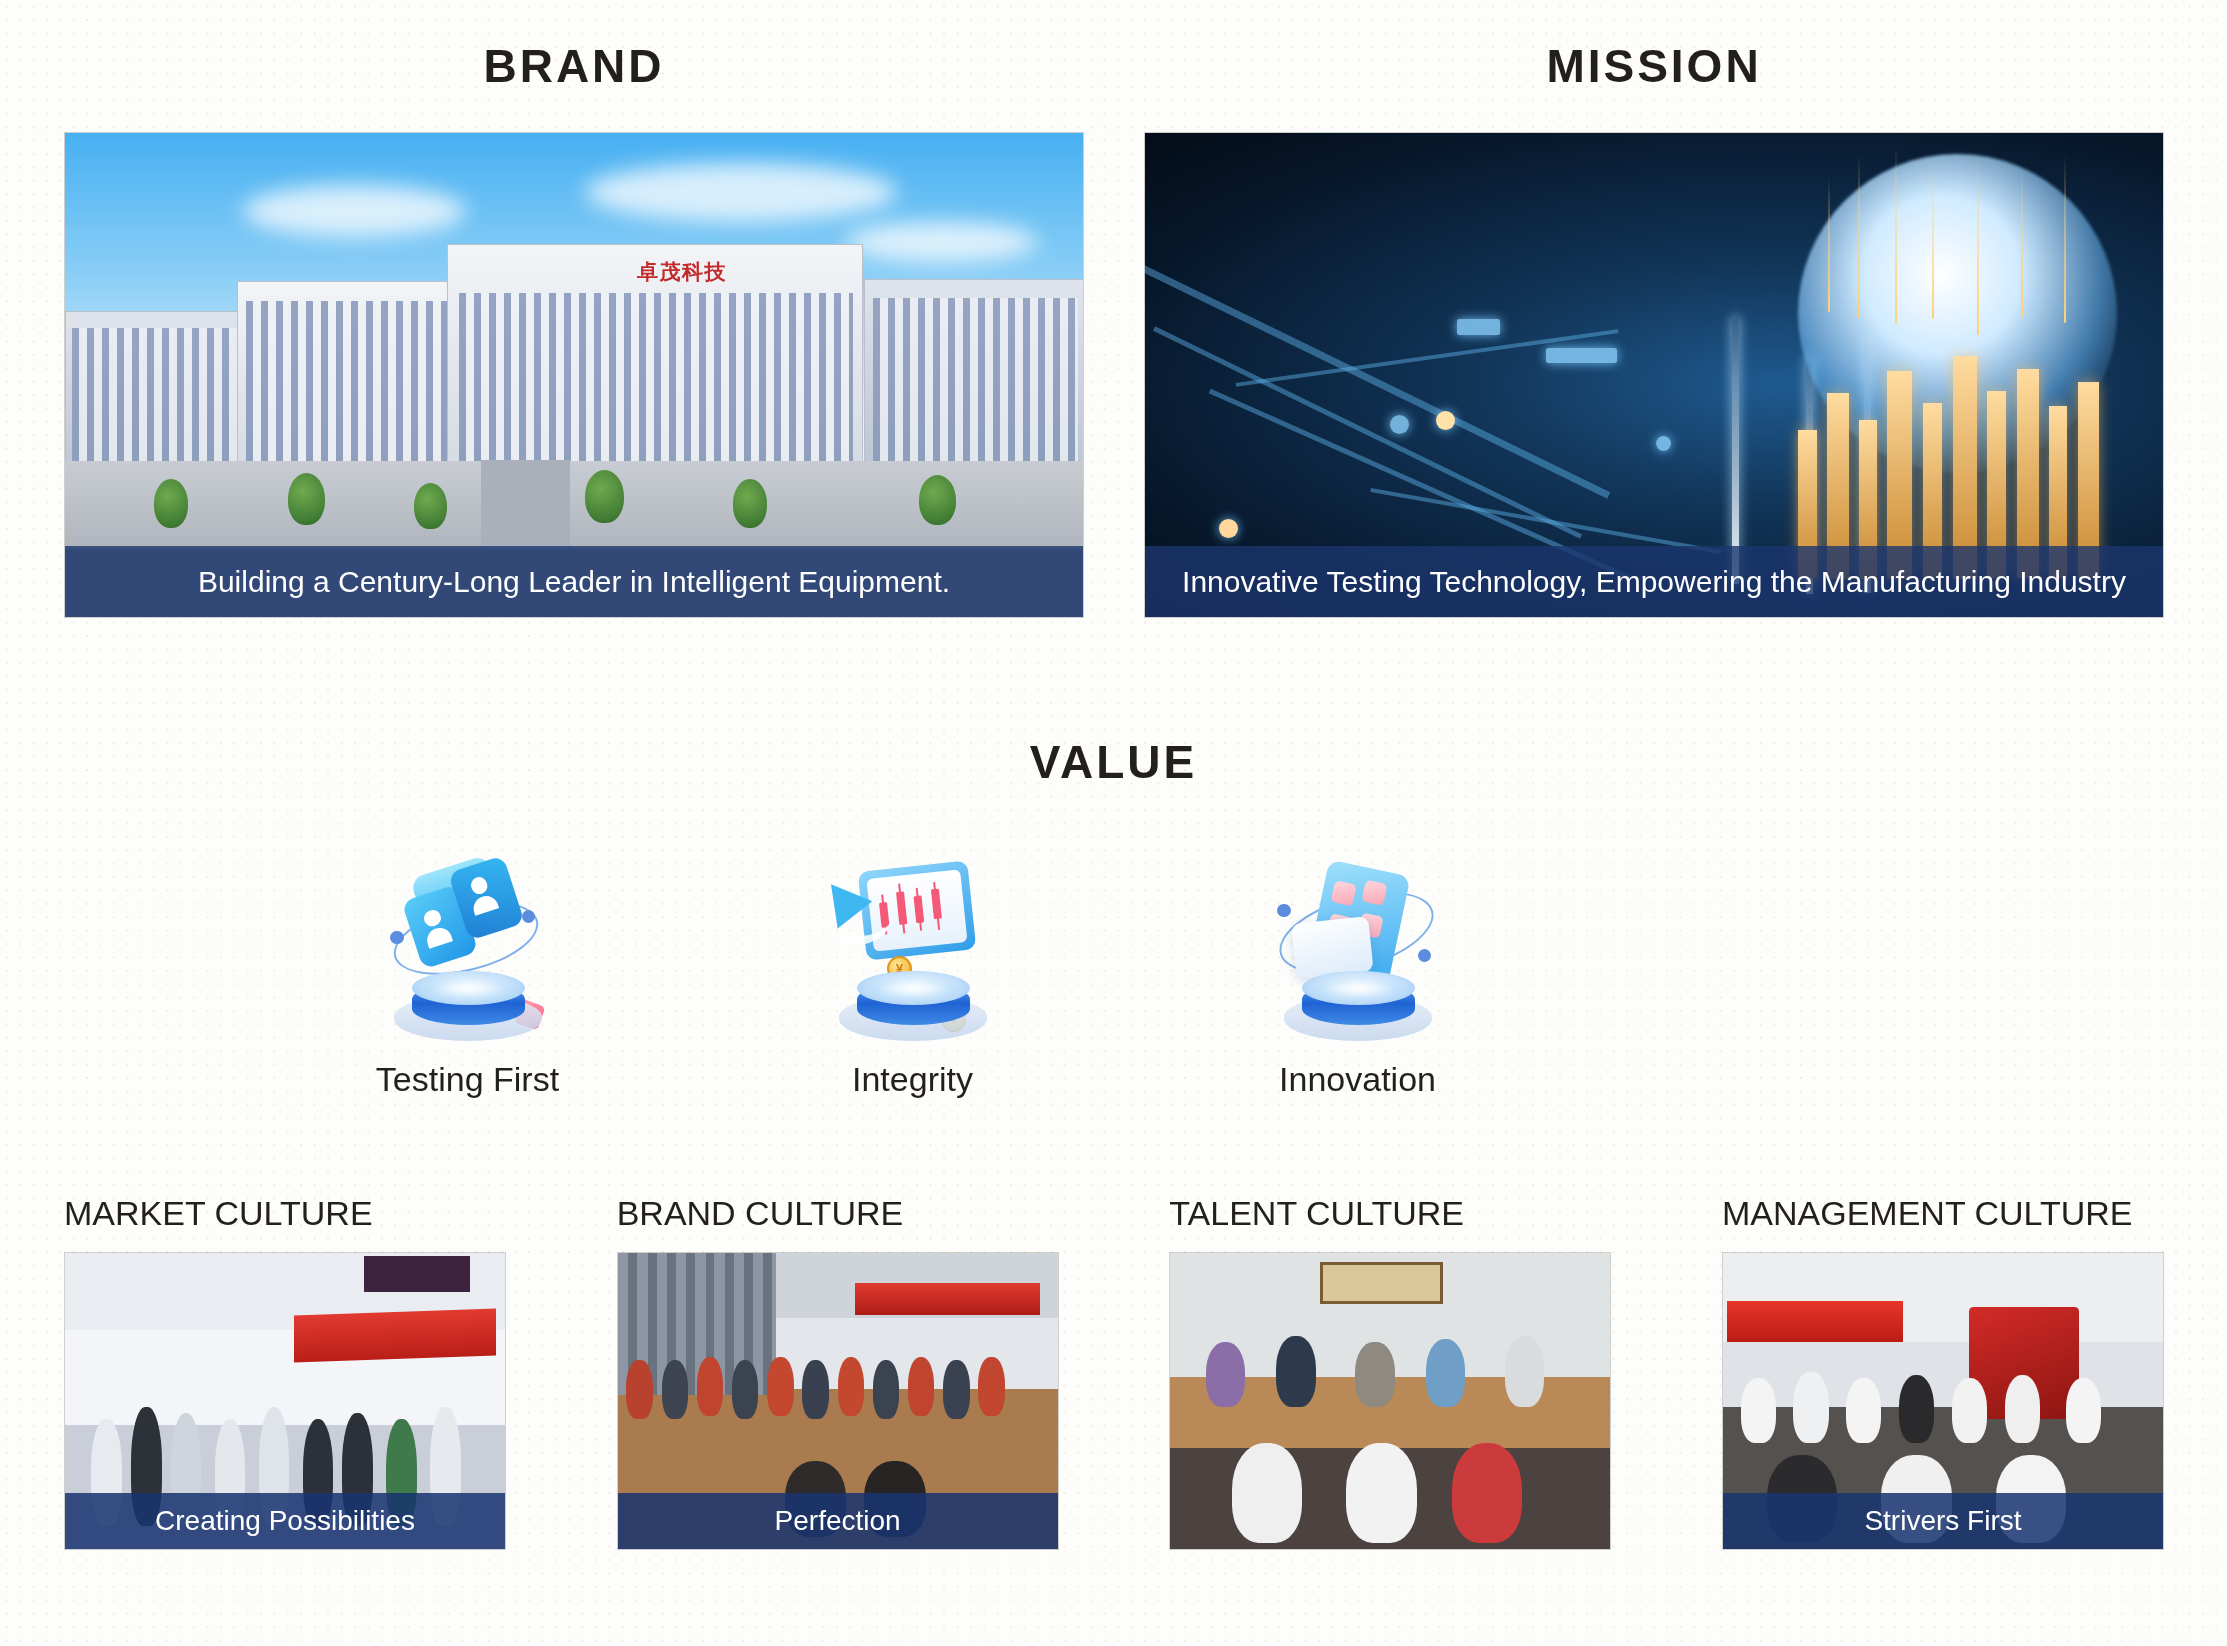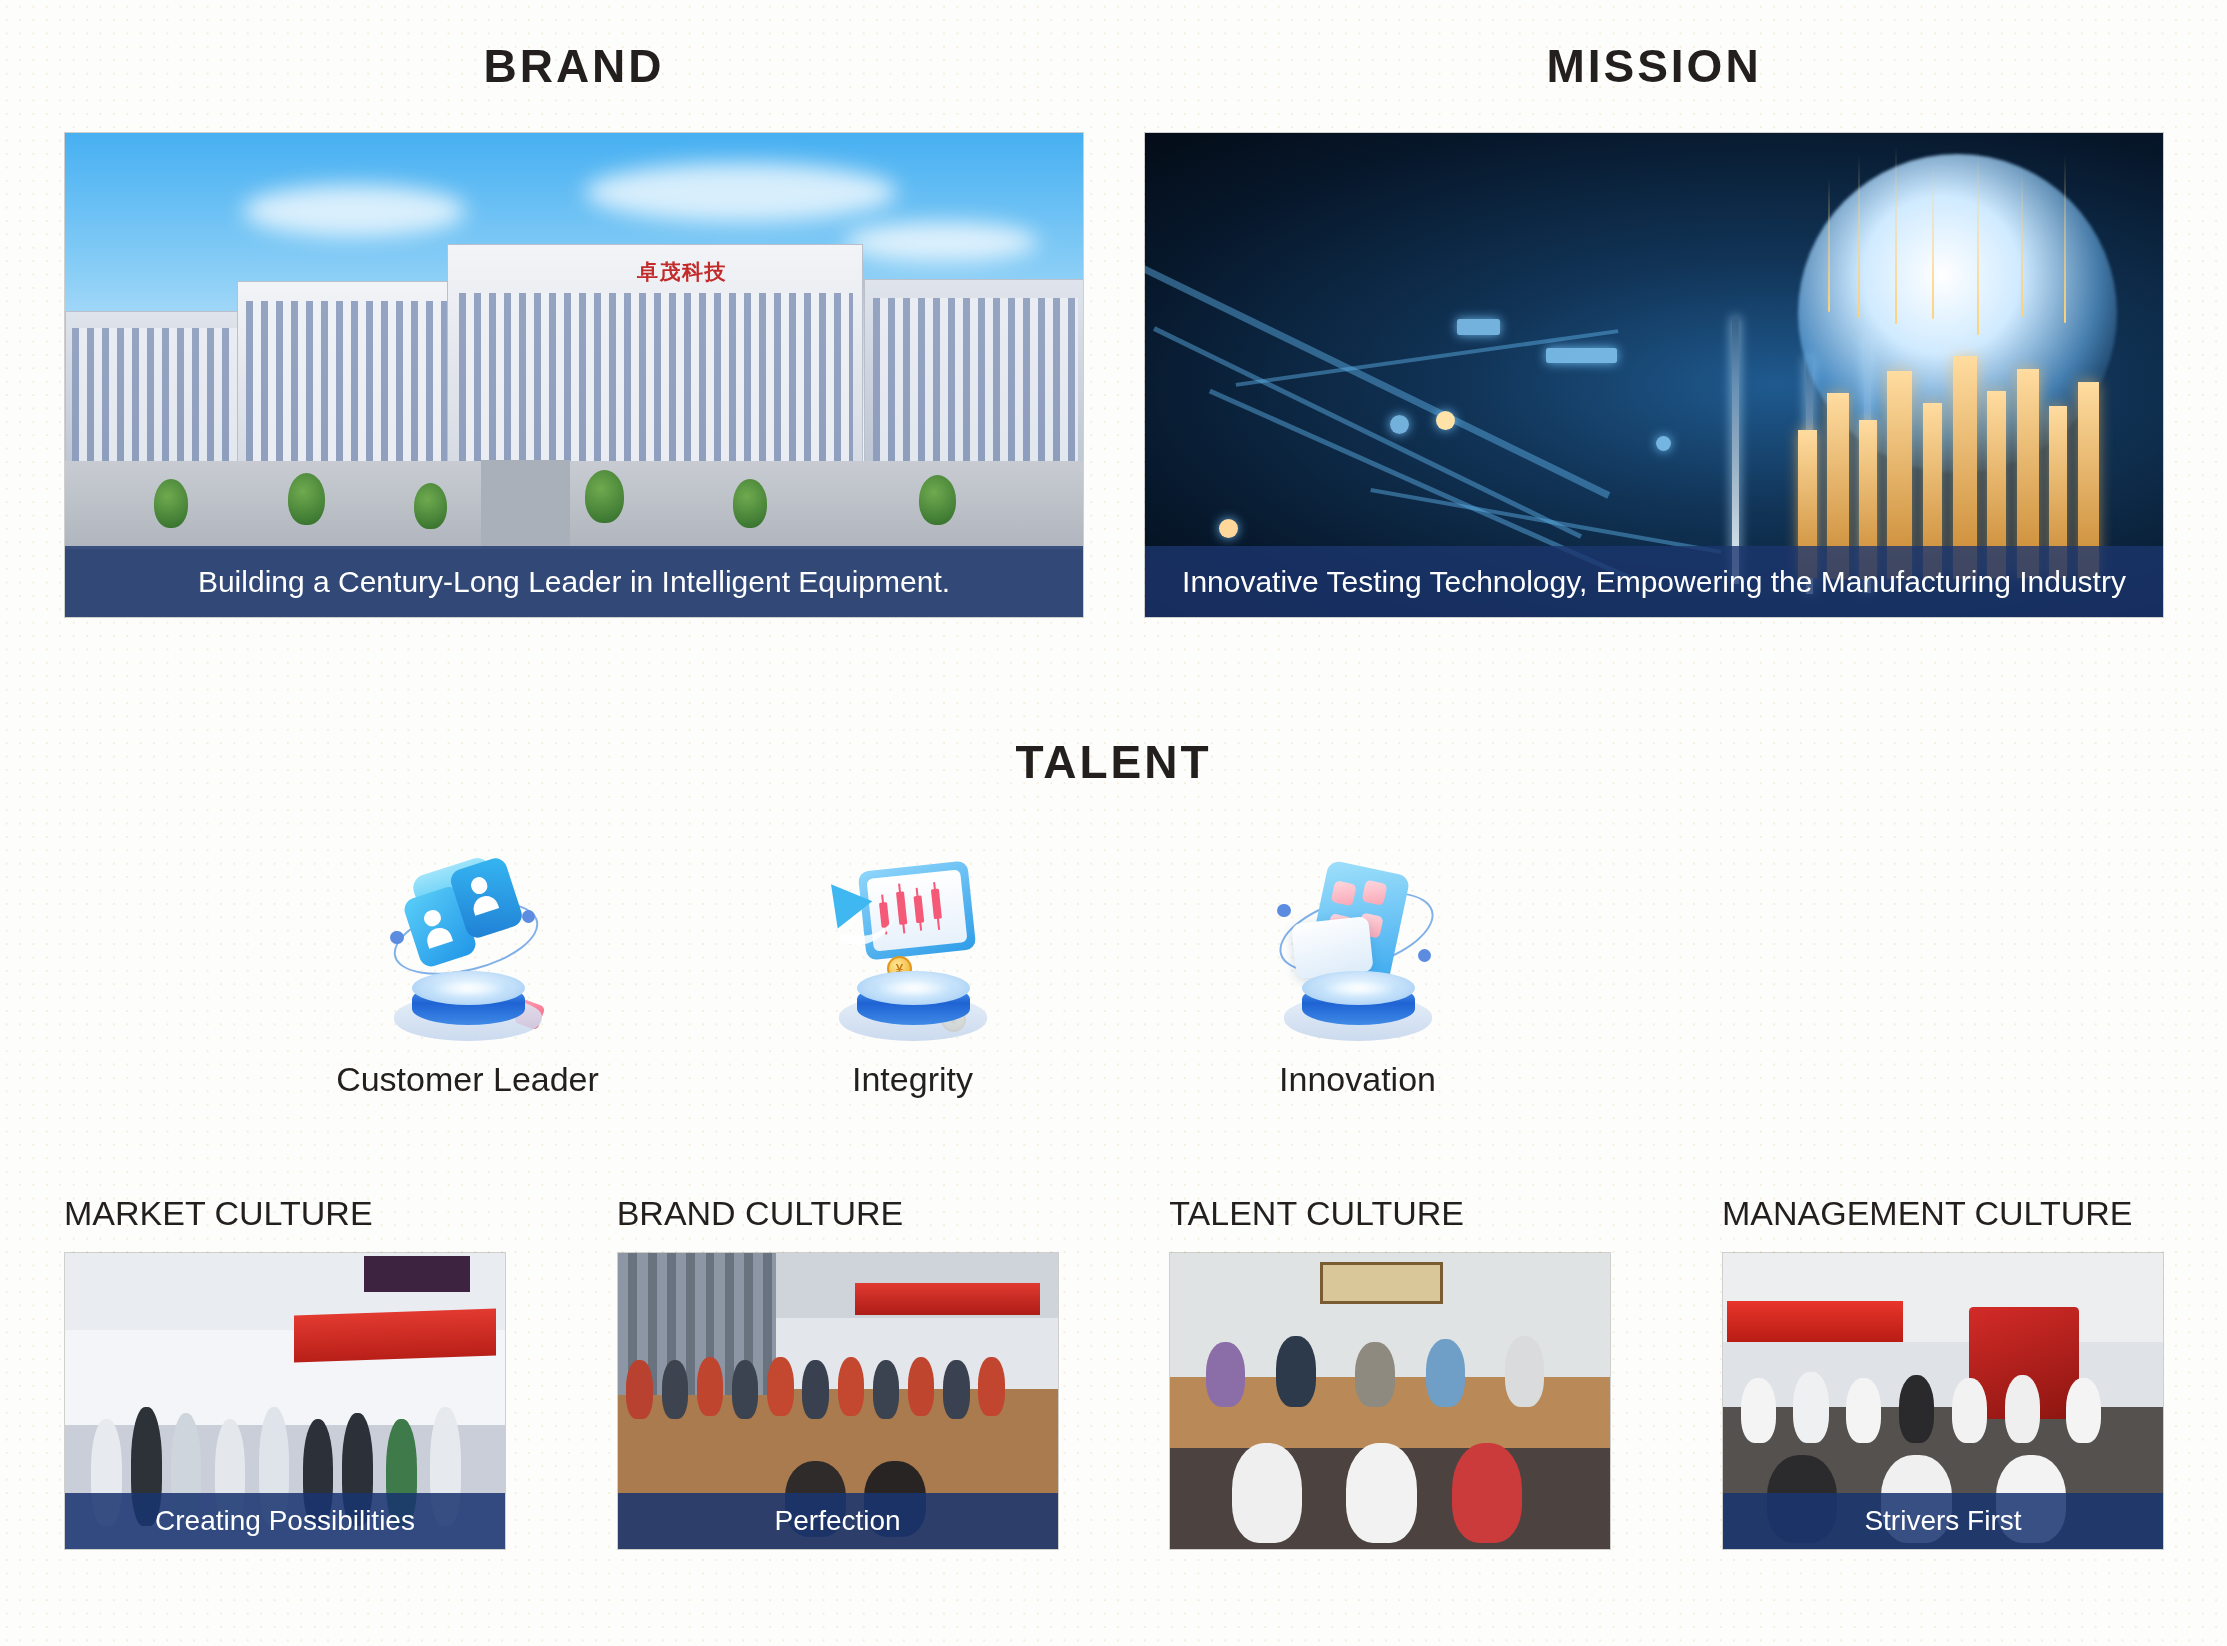--- a/index.html
+++ b/index.html
@@ -313,21 +313,21 @@
         <div class="m-tower" style="left:842px;top:258px;width:19.3px;height:187px;"></div>
         <div class="m-tower" style="left:872px;top:236px;width:22px;height:209px;"></div>
         <div class="m-tower" style="left:904px;top:273px;width:18px;height:172px;"></div>
         <div class="m-tower" style="left:933px;top:249px;width:21px;height:196px;"></div>
       </div>
       <div class="caption-bar">Innovative Testing Technology, Empowering the Manufacturing Industry</div>
     </div>
   </div>
 </div>
 
-<div class="sec-title value-title">TALENT</div>
+<div class="sec-title value-title">VALUE</div>
 
 <div class="values">
 
   <div class="value-item">
     <div class="value-icon">
       <div class="orbit" style="left:21px;top:45px;width:148px;height:65px;transform:rotate(-14deg);"></div>
       <div class="orbit-dot" style="left:19.3px;top:70px;"></div>
       <div class="orbit-dot" style="left:151px;top:49px;"></div>
       <div class="cube">
         <div class="cube-face cf-c"></div>
@@ -341,21 +341,21 @@
         </div>
       </div>
       <div class="mini-cube" style="left:146px;top:141px;"></div>
       <div class="podium">
         <div class="pod-base"></div>
           <div class="pod-mid"></div>
         <div class="pod-top"></div>
           <div class="pod-glow"></div>
       </div>
     </div>
-    <div class="value-label">Customer Leader</div>
+    <div class="value-label">Testing First</div>
   </div>
 
   <div class="value-item">
     <div class="value-icon">
       <div class="screen">
         <div class="screen-in"></div>
         <div class="wick" style="left:21px;top:25px;height:40px;"></div>
         <div class="candle" style="left:18px;top:33px;height:25px;"></div>
         <div class="wick" style="left:39px;top:16.3px;height:50px;"></div>
         <div class="candle" style="left:36px;top:24px;height:33px;"></div>

